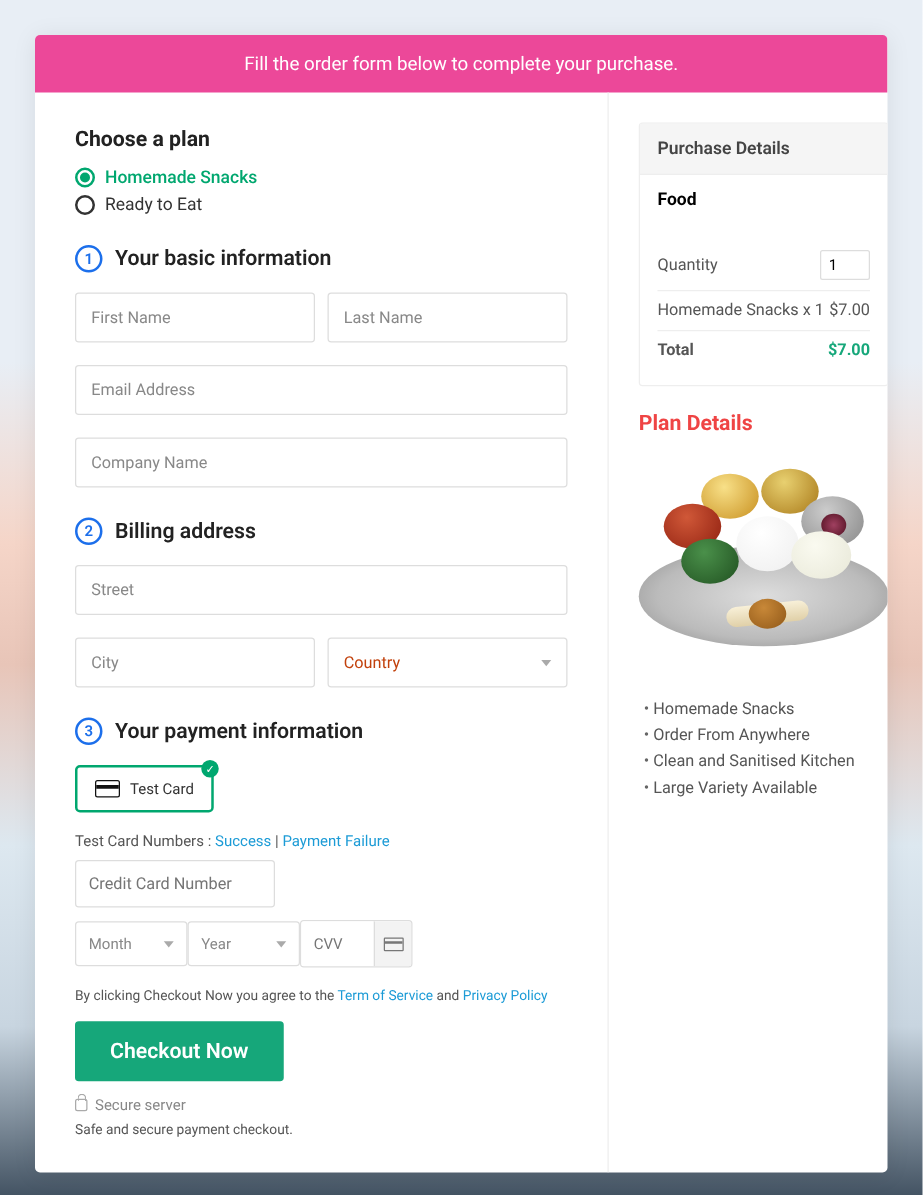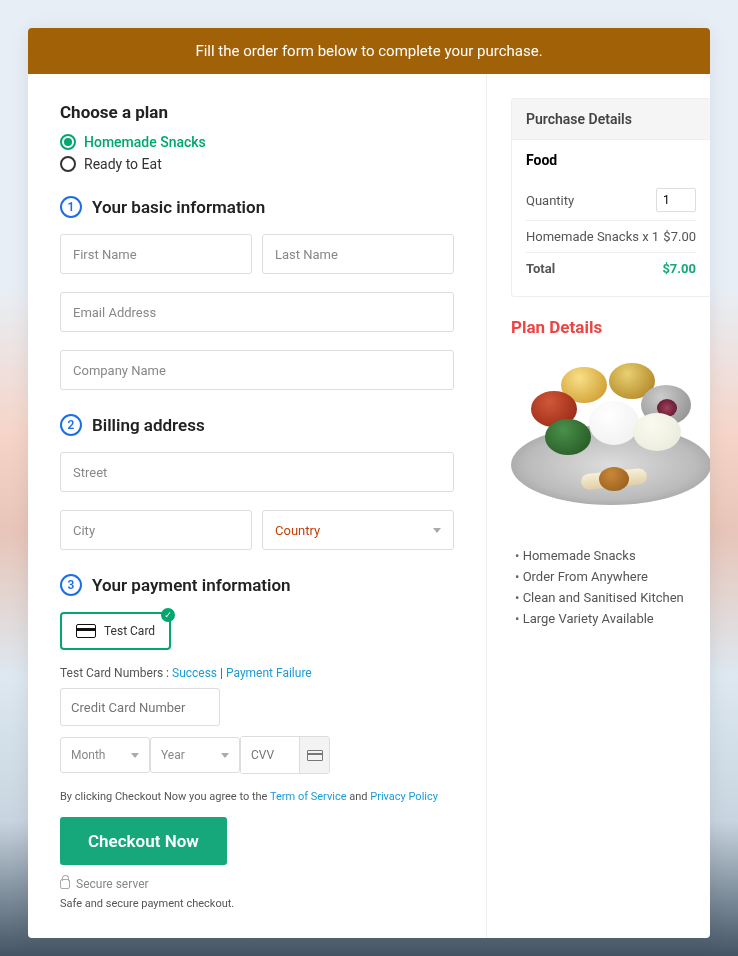--- a/index.html
+++ b/index.html
@@ -1,18 +1,18 @@
 <!DOCTYPE html>
 <html><head>
 <meta charset="utf-8">
 <style>
   *{box-sizing:border-box;margin:0;padding:0;font-family:-apple-system,BlinkMacSystemFont,"Segoe UI",Roboto,Arial,sans-serif}
   body{background:linear-gradient(180deg,#e8eef5 0%,#e8eef5 30%,#f5d5c8 45%,#e8c5b8 55%,#dde8f0 70%,#c8d5e0 85%,#3a4a5a 100%);min-height:956px;padding:28px}
   .card{background:#fff;border-radius:4px;box-shadow:0 2px 20px rgba(0,0,0,.08);overflow:hidden}
-  .banner{background:#a16207;color:#fff;text-align:center;padding:14px;font-size:15px}
+  .banner{background:#ec4899;color:#fff;text-align:center;padding:14px;font-size:15px}
   .cols{display:flex}
   .left{flex:1;padding:28px 32px;border-right:1px solid #eee}
   .right{width:280px;padding:24px 24px 28px}
   h3{font-size:17px;font-weight:700;color:#222;margin-bottom:12px}
   .radio-row{display:flex;align-items:center;gap:8px;margin-bottom:6px;cursor:pointer}
   .radio{width:16px;height:16px;border:2px solid #333;border-radius:50%;display:flex;align-items:center;justify-content:center}
   .radio.on{border-color:#00a76f}
   .radio.on::after{content:"";width:8px;height:8px;background:#00a76f;border-radius:50%}
   .radio-label{font-size:14px;color:#333}
   .radio.on + .radio-label{color:#00a76f;font-weight:500}
@@ -43,21 +43,21 @@
   .tinycard::after{content:"";position:absolute;left:0;right:0;top:2px;height:2px;background:#777}
   .tos{font-size:11px;color:#555;margin-top:16px}
   .checkout{margin-top:14px;background:#16a77a;color:#fff;border:none;border-radius:3px;padding:14px 28px;font-size:17px;font-weight:600;cursor:pointer}
   .secure{display:flex;align-items:center;gap:6px;margin-top:12px;font-size:12px;color:#888}
   .lock{width:10px;height:10px;border:1.5px solid #aaa;border-radius:2px;position:relative}
   .lock::before{content:"";position:absolute;top:-5px;left:1px;width:5px;height:5px;border:1.5px solid #aaa;border-bottom:none;border-radius:4px 4px 0 0}
   .safe{font-size:11px;color:#555;margin-top:6px}
   .panel{border:1px solid #eee;border-radius:3px;margin-bottom:20px}
   .phead{background:#f5f5f5;padding:12px 14px;font-size:14px;font-weight:600;color:#444;border-bottom:1px solid #eee}
   .pbody{padding:12px 14px}
-  .psub{font-weight:700;font-size:14px;margin-bottom:12px}
+  .psub{font-weight:700;font-size:14px;margin-bottom:24px}
   .prow{display:flex;justify-content:space-between;align-items:center;font-size:13px;color:#555;padding:8px 0}
   .prow.bord{border-top:1px solid #eee}
   .qty{width:40px;height:24px;border:1px solid #ddd;border-radius:2px;text-align:left;padding:0 6px;font-size:12px}
   .total{font-weight:700}
   .green{color:#16a77a;font-weight:700}
   .pdtitle{font-size:17px;font-weight:700;color:#ef4444;margin-bottom:14px}
   .foodimg{width:200px;height:160px;margin:18px auto 30px;position:relative}
   .tray{position:absolute;left:0;right:0;bottom:10px;height:80px;background:radial-gradient(ellipse at center,#ddd 0%,#bbb 60%,#888 100%);border-radius:50%}
   .bowl{position:absolute;width:46px;height:36px;border-radius:50%}
   .b1{top:12px;left:50px;background:radial-gradient(circle at 40% 30%,#f8e088,#c89020)}

